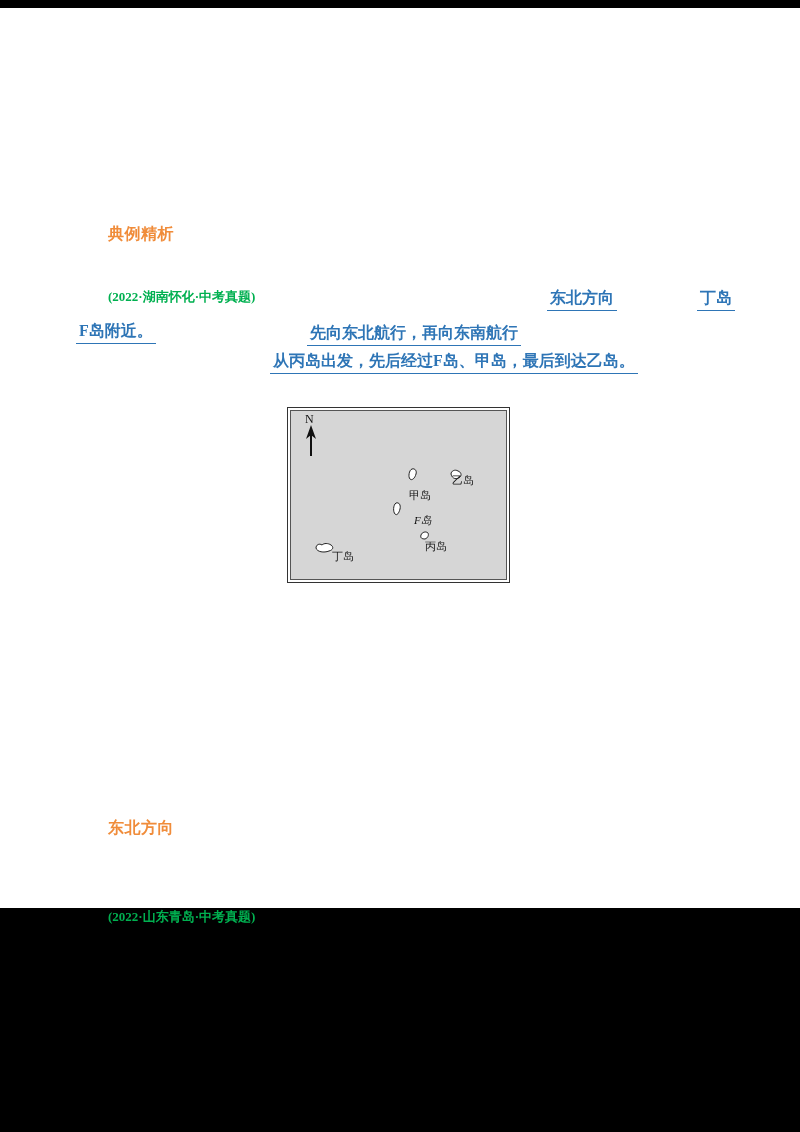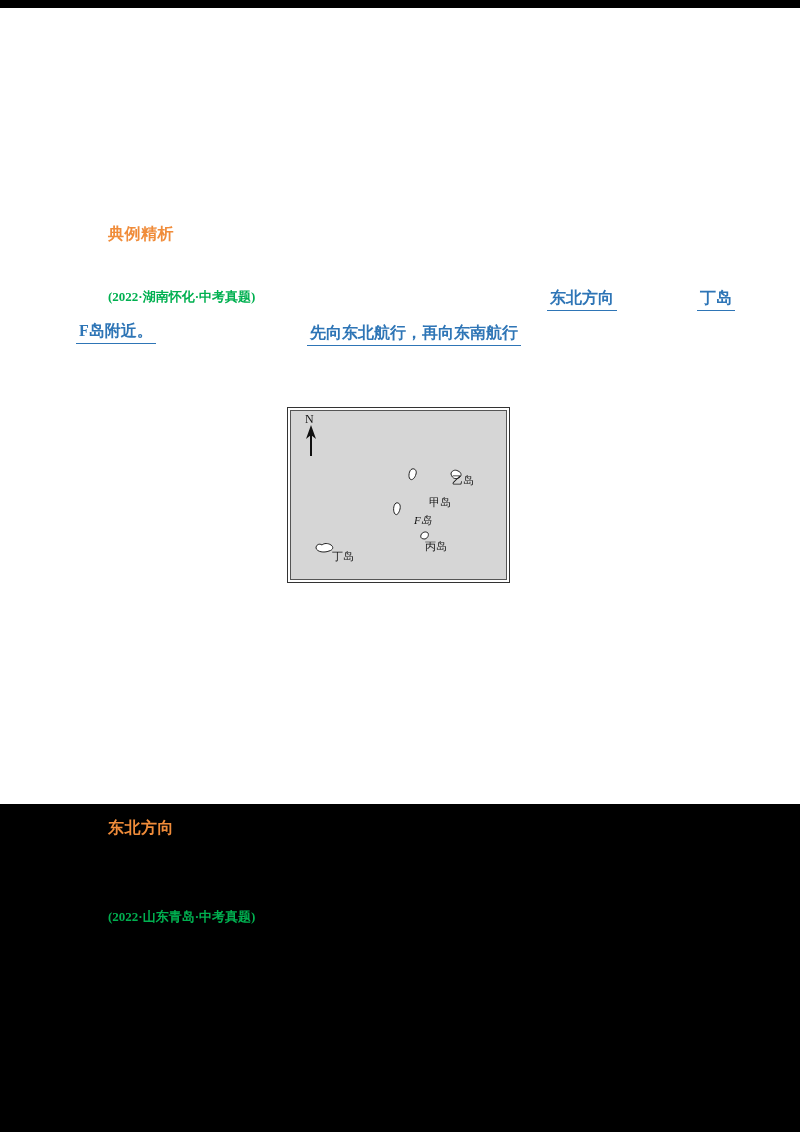--- a/index.html
+++ b/index.html
@@ -4,21 +4,21 @@
 <style>
   html,body{margin:0;padding:0;}
   body{
     width:800px;height:1132px;
     background:#000;
     font-family:"Liberation Serif", serif;
     position:relative;
     overflow:hidden;
   }
   .page{
-    position:absolute;left:0;top:8px;width:800px;height:796px;
+    position:absolute;left:0;top:8px;width:800px;height:900px;
     background:#ffffff;
   }
   .abs{position:absolute;}
   .orange-header{
     color:#F08C3A;
     font-weight:bold;
     font-size:16px;
     letter-spacing:0.5px;
     font-family:"Liberation Serif", serif;
   }
@@ -79,34 +79,35 @@
   <div class="abs green-src" style="left:108px;top:280px;">(2022·湖南怀化·中考真题)</div>
 
   <div class="abs blank" style="left:547px;top:280px;">东北方向</div>
 
   <div class="abs blank" style="left:697px;top:280px;">丁岛</div>
 
   <div class="abs blank" style="left:76px;top:313px;">F岛附近。</div>
 
   <div class="abs blank" style="left:287px;top:315px;margin-left:20px;">先向东北航行，再向东南航行</div>
 
+  <div class="abs blank" style="left:270px;top:343px;">从丙岛出发，先后经过F岛、甲岛，最后到达乙岛。</div>
 
   <div class="figure">
     <div class="figure-inner">
 
       <div class="compass-n">N</div>
       <svg class="island-svg" style="left:13px;top:14px;" width="14" height="32" viewBox="0 0 14 32">
         <polygon points="7,0 12,14 7,10 2,14" fill="#111"></polygon>
         <rect x="6" y="9" width="2" height="22" fill="#111"></rect>
       </svg>
 
       <svg class="island-svg" style="left:116px;top:57px;" width="12" height="13" viewBox="0 0 12 13">
         <path d="M5 1 C8 0,10 3,9 6 C8 10,5 13,3 11 C1 9,2 2,5 1 Z" fill="#fff" stroke="#222" stroke-width="1"></path>
       </svg>
-      <div class="island-label" style="left:118px;top:84px;margin-left:20px;">甲岛</div>
+      <div class="island-label" style="left:118px;top:77px;">甲岛</div>
 
       <svg class="island-svg" style="left:158px;top:58px;" width="14" height="11" viewBox="0 0 14 11">
         <path d="M2 5 C2 2,6 0,9 2 C12 3,13 6,11 8 C8 11,3 10,2 5 Z" fill="#fff" stroke="#222" stroke-width="1"></path>
       </svg>
       <div class="island-label" style="left:161px;top:62px;">乙岛</div>
 
       <svg class="island-svg" style="left:101px;top:91px;" width="11" height="14" viewBox="0 0 11 14">
         <path d="M4 1 C7 0,9 3,8 7 C7 11,5 14,3 12 C1 10,1 3,4 1 Z" fill="#fff" stroke="#222" stroke-width="1"></path>
       </svg>
       <div class="island-label" style="left:123px;top:102px;font-style:italic;">F岛</div>

